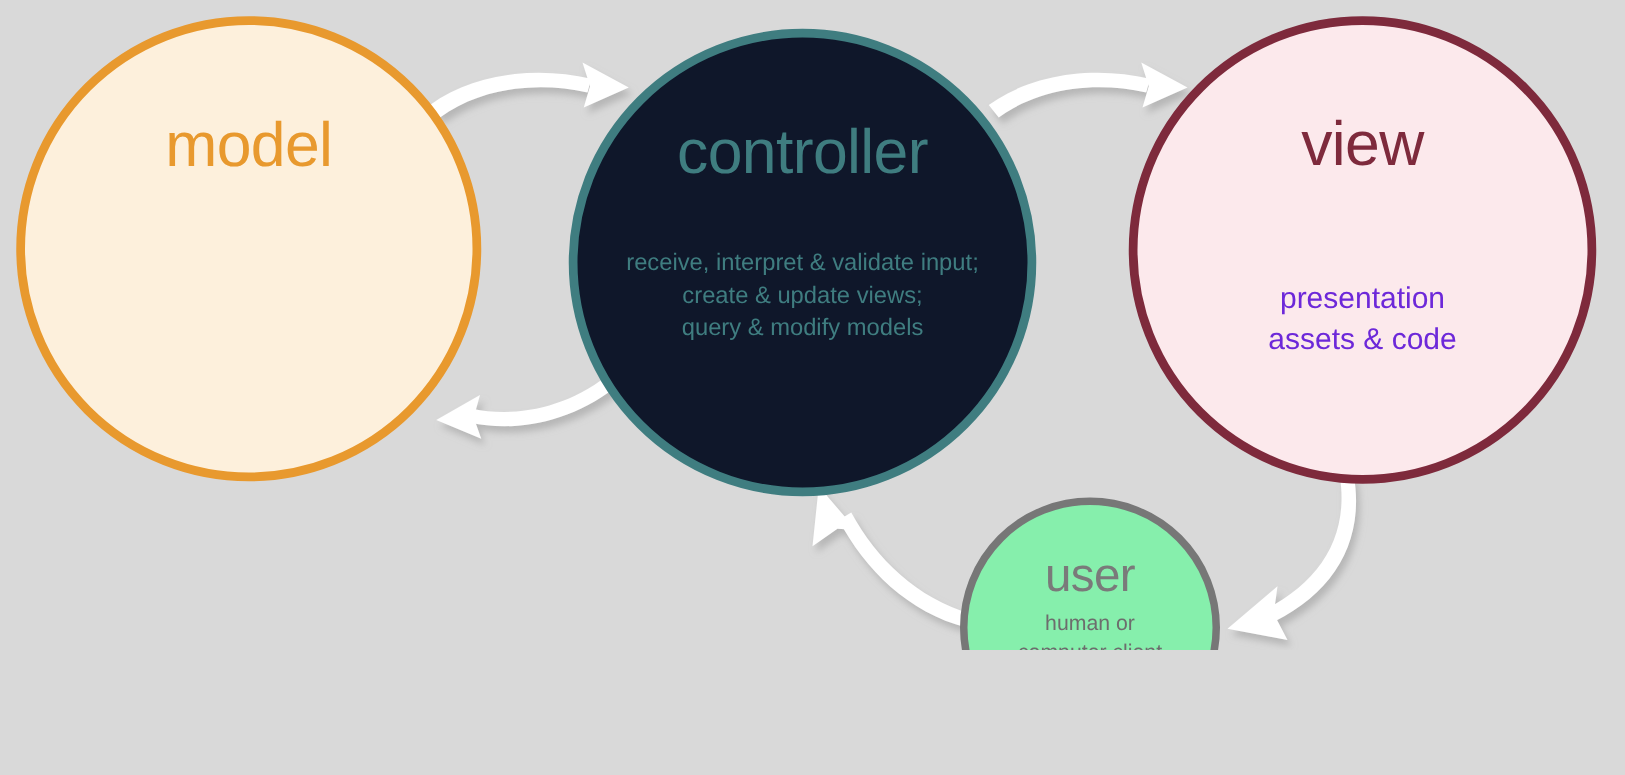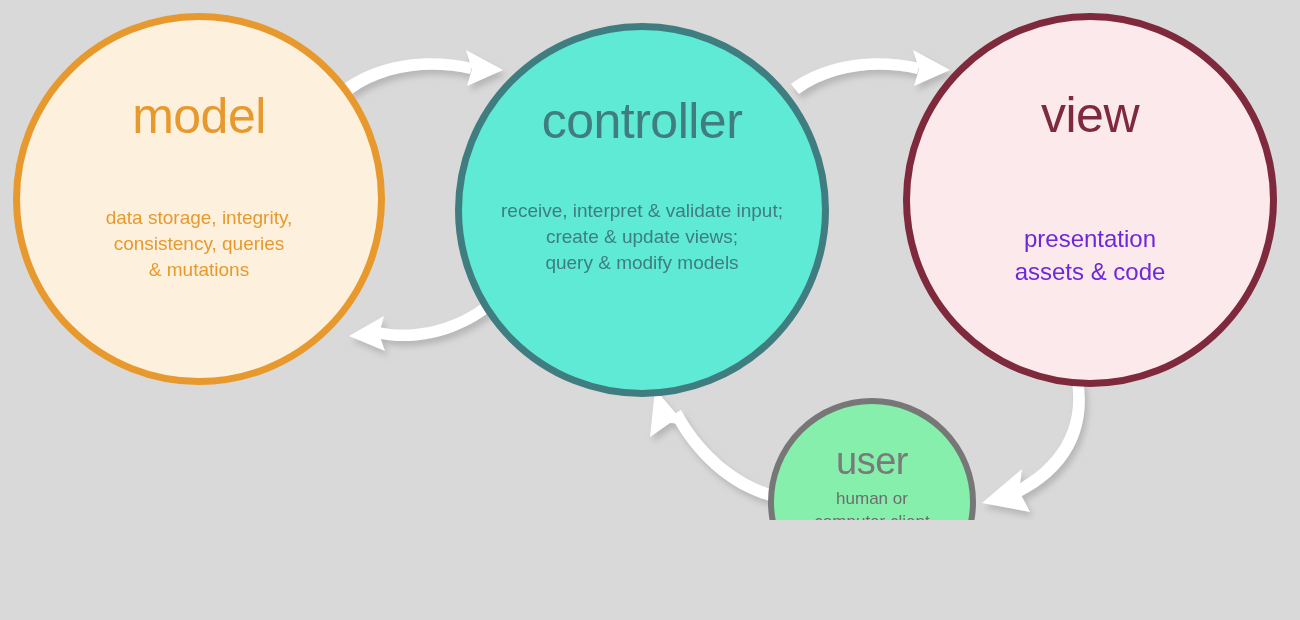--- a/index.html
+++ b/index.html
@@ -56,21 +56,21 @@
   #node-model .node-desc {
     color: #e8992e;
     font-size: 19px;
     margin-top: 60px;
   }
 
   
   #node-controller {
     left: 455px; top: 23px;
     width: 374px; height: 374px;
-    background: #5eead4;
+    background: #0f172a;
     border: 7px solid #3f7d80;
   }
   #node-controller .node-title {
     color: #3f7d80;
     font-size: 50px;
     margin-top: 62px;
   }
   #node-controller .node-desc {
     color: #3f7d80;
     font-size: 19px;
@@ -190,23 +190,20 @@
         <path d="M 773,502 C 727,490 692,456 671,416
                  L 681,410 C 701,447 734,479 777,491 Z"></path>
         <path d="M 685,424 L 655,389 L 650,437 L 670,423 Z"></path>
       </g>
 
     </g>
   </svg>
 
   <div class="node" id="node-model">
     <div class="node-title">model</div>
-    <div class="node-desc">data storage, integrity,
-consistency, queries
-&amp; mutations</div>
   </div>
 
   <div class="node" id="node-controller">
     <div class="node-title">controller</div>
     <div class="node-desc">receive, interpret &amp; validate input;
 create &amp; update views;
 query &amp; modify models</div>
   </div>
 
   <div class="node" id="node-view">

